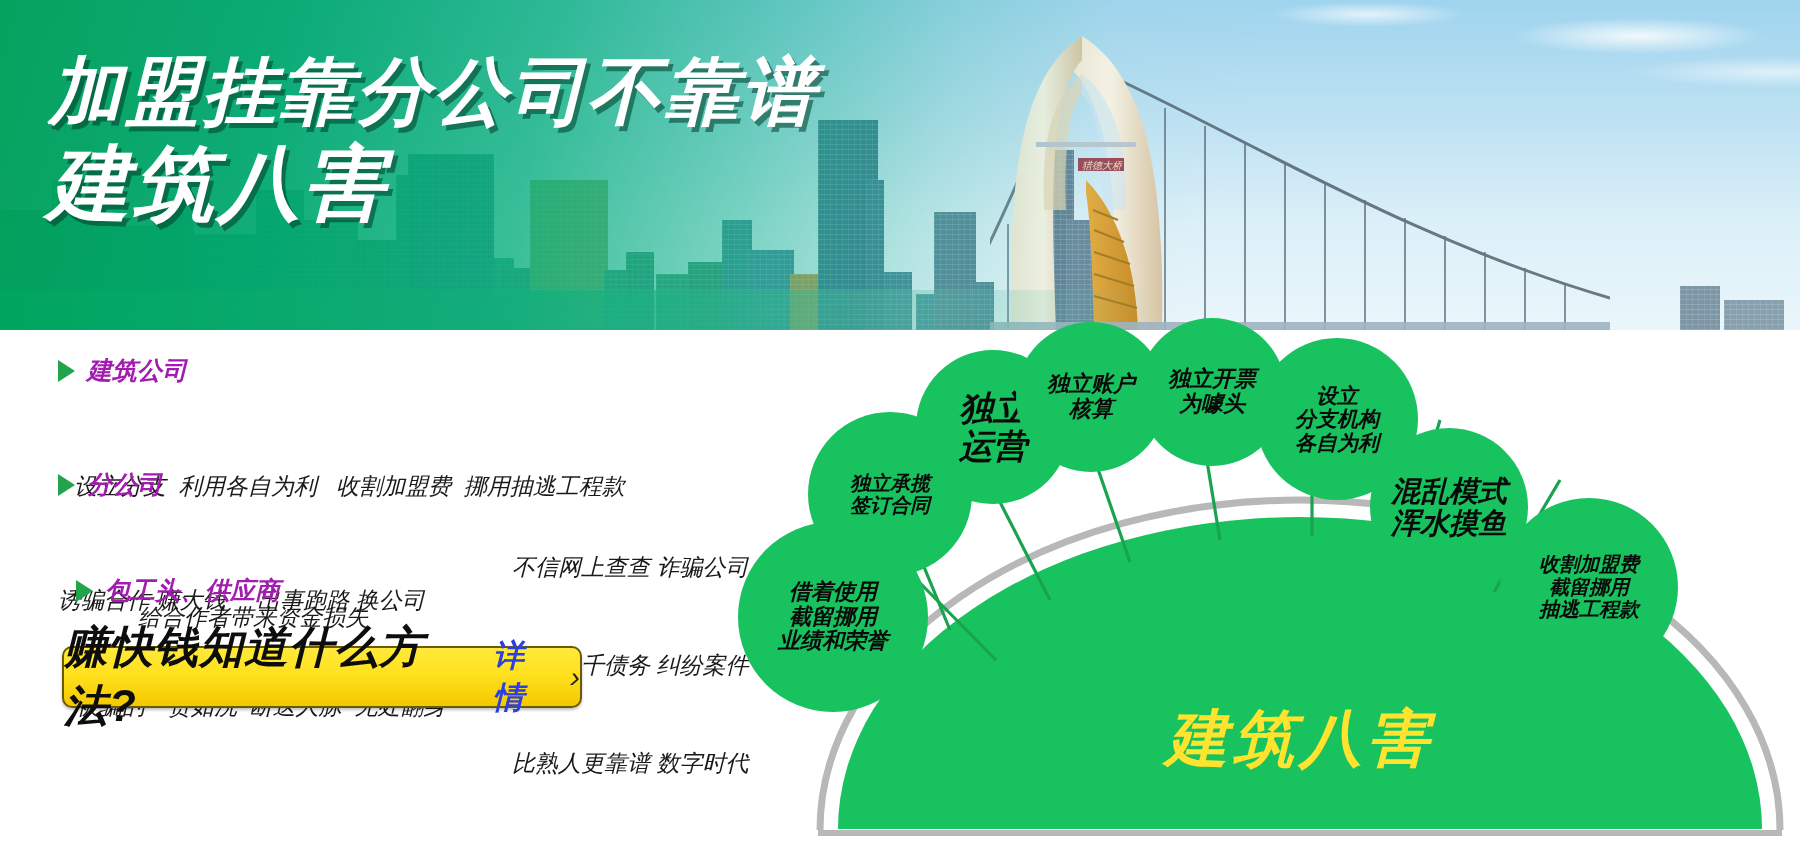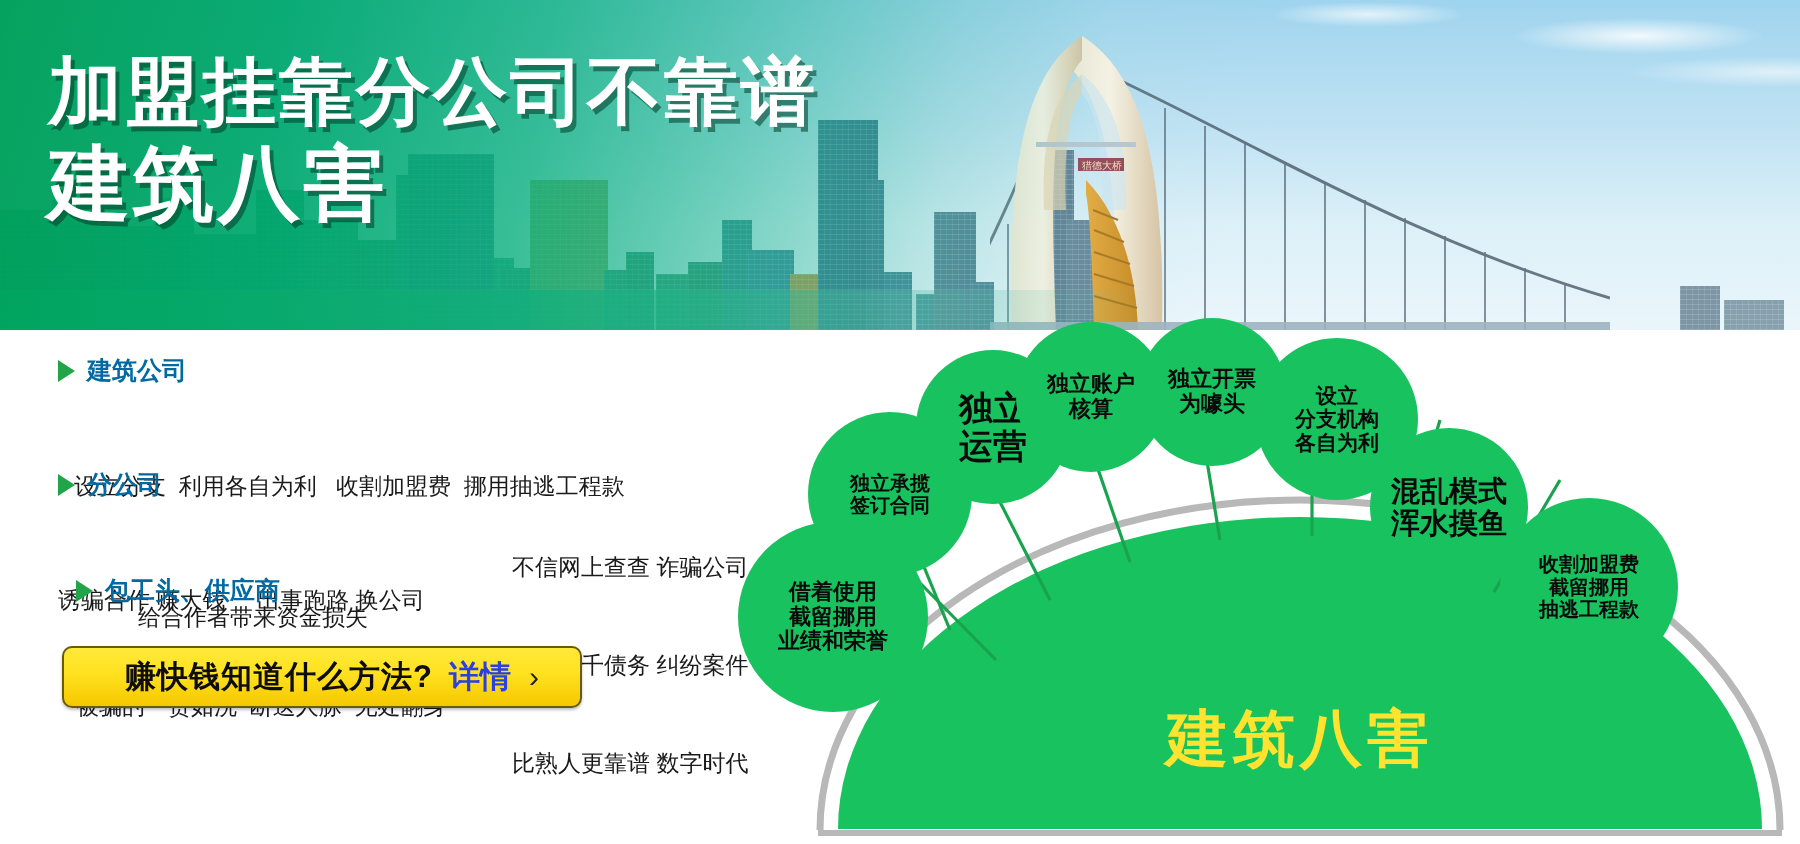--- a/index.html
+++ b/index.html
@@ -2,21 +2,21 @@
 <html><head>
 <meta charset="utf-8">
 <style>
   * { box-sizing: border-box; margin: 0; padding: 0; }
   html, body {
     width: 1800px; height: 844px;
     font-family: "Liberation Sans", "DejaVu Sans", sans-serif;
     background: #ffffff;
     overflow: hidden;
   }
-  #page { position: relative; width: 1800px; height: 844px; background:#fff; }
+  #page { position: relative; width: 1800px; height: 844px; background:#fff;font-style:italic; }
 
   
   #banner { position: absolute; left:0; top:0; width:1800px; height:330px; overflow:hidden; }
   .sky {
     position:absolute; inset:0;
     background: linear-gradient(180deg,#9fd4ee 0%, #bfe2f3 38%, #dcf0f8 68%, #eaf6fb 100%);
   }
   .clouds{
     position:absolute; right:0; top:0; width:60%; height:120px;
     background:
@@ -57,21 +57,21 @@
     text-shadow: 4px 5px 0 rgba(0,60,40,.55);
     line-height: 1.0;
   }
   .hl1 { font-size:74px; }
   .hl2 { font-size:82px; margin-top:14px; }
 
   
   #left { position:absolute; left:0; top:330px; width:800px; height:514px; }
   .sec-head {
     display:flex; align-items:center; gap:12px;
-    color:#0369a1; font-size:25px; font-weight:700;
+    color:#a21caf; font-size:25px; font-weight:700;
   }
   .tri {
     width:0;height:0;border-left:17px solid #22a44b;
     border-top:11px solid transparent; border-bottom:11px solid transparent;
     display:inline-block;
   }
   .sec-body { font-size:23px; color:#1a1a1a; line-height:1.42; white-space:pre; }
   .green-txt { color:#2fbd5b; }
   #sec-company { position:absolute; left:58px; top:24px; }
   #sec-company .sec-body { margin-top:18px;margin-left:16px; }
@@ -83,21 +83,21 @@
   #sec-contractor .sec-body { margin-top:18px; }
 
   #cta {
     position:absolute; left:62px; top:316px; width:520px; height:62px;
     background: linear-gradient(180deg,#ffe93a 0%, #ffe11e 45%, #f5c800 100%);
     border: 2px solid #6b5b00; border-radius:10px;
     display:flex; align-items:center; justify-content:center; gap:6px;
     box-shadow: 0 2px 3px rgba(0,0,0,.25);
     cursor:pointer;
   }
-  #cta .cta-main { font-size:31px; font-weight:700; color:#0d0d0d; letter-spacing:1px;margin-left:20px; }
+  #cta .cta-main { font-size:44px; font-weight:700; color:#0d0d0d; letter-spacing:1px; }
   #cta .cta-link { font-size:31px; font-weight:700; color:#2c3fe0; margin-left:10px; }
   #cta .cta-chev { font-size:30px; color:#222; margin-left:12px; font-weight:400; }
 
   
   #diagram { position:absolute; left:800px; top:330px; width:1000px; height:514px; }
   #diagram svg { position:absolute; inset:0; }
   .bub {
     position:absolute; border-radius:50%;
     background:#18c25e;
     display:flex; align-items:center; justify-content:center;

